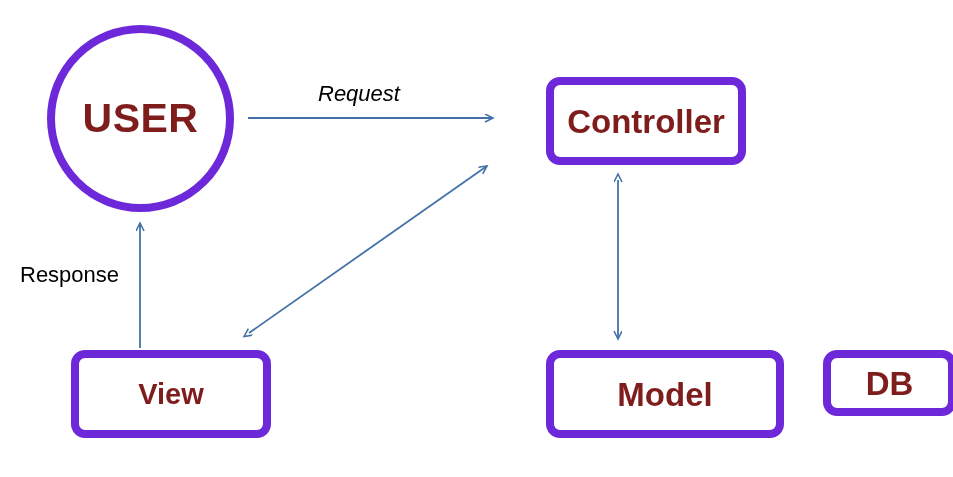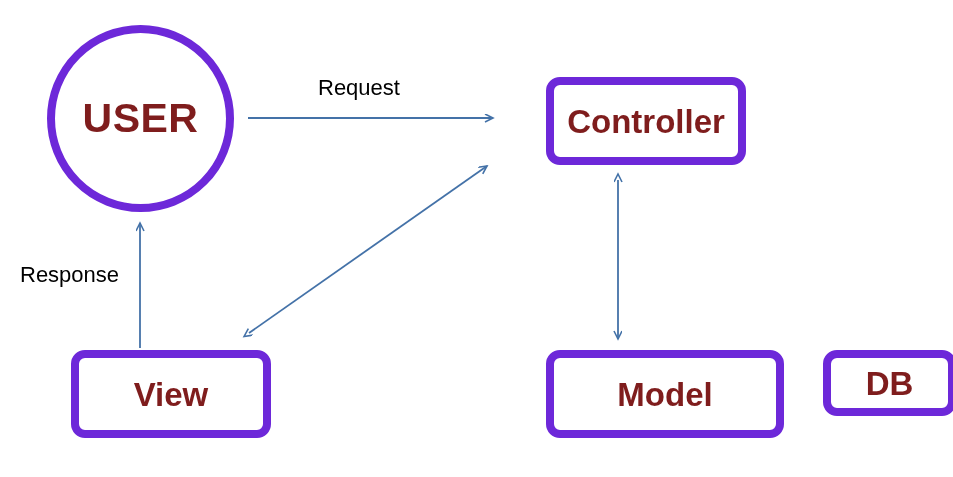--- a/index.html
+++ b/index.html
@@ -48,21 +48,21 @@
     top: 77px;
     width: 200px;
     height: 88px;
     font-size: 33px;
   }
   #node-view {
     left: 43px;
     top: 350px;
     width: 200px;
     height: 88px;
-    font-size: 33px;
+    font-size: 29px;
   }
   #node-model {
     left: 518px;
     top: 350px;
     width: 238px;
     height: 88px;
     font-size: 33px;
   }
   #node-db {
     left: 795px;
@@ -74,21 +74,22 @@
   .edge-label {
     position: absolute;
     color: #000000;
     font-size: 22px;
     line-height: 1;
     white-space: nowrap;
     user-select: none;
   }
   #label-request {
     left: 318px;
-    top: 77px;
+    top: 83px;
+    font-style: italic;
   }
   #label-response {
     left: 20px;
     top: 264px;
   }
   .connector {
     position: absolute;
     left: 0;
     top: 0;
     width: 953px;

